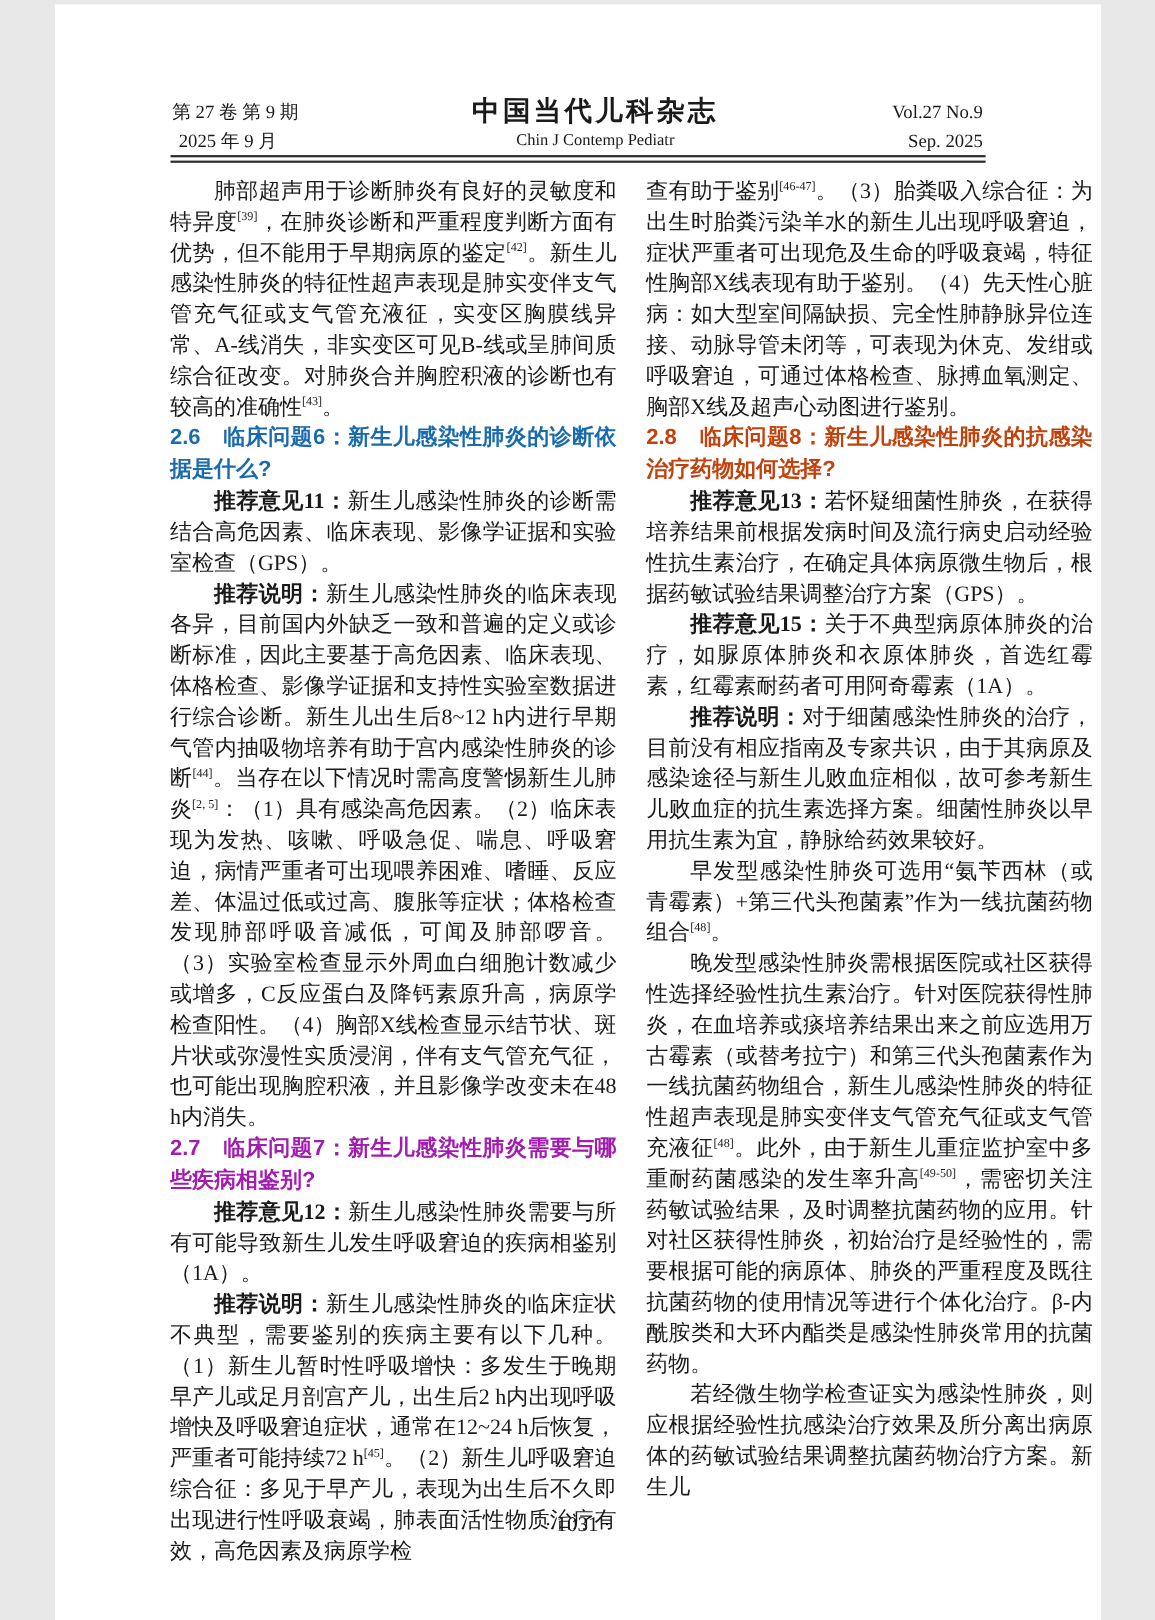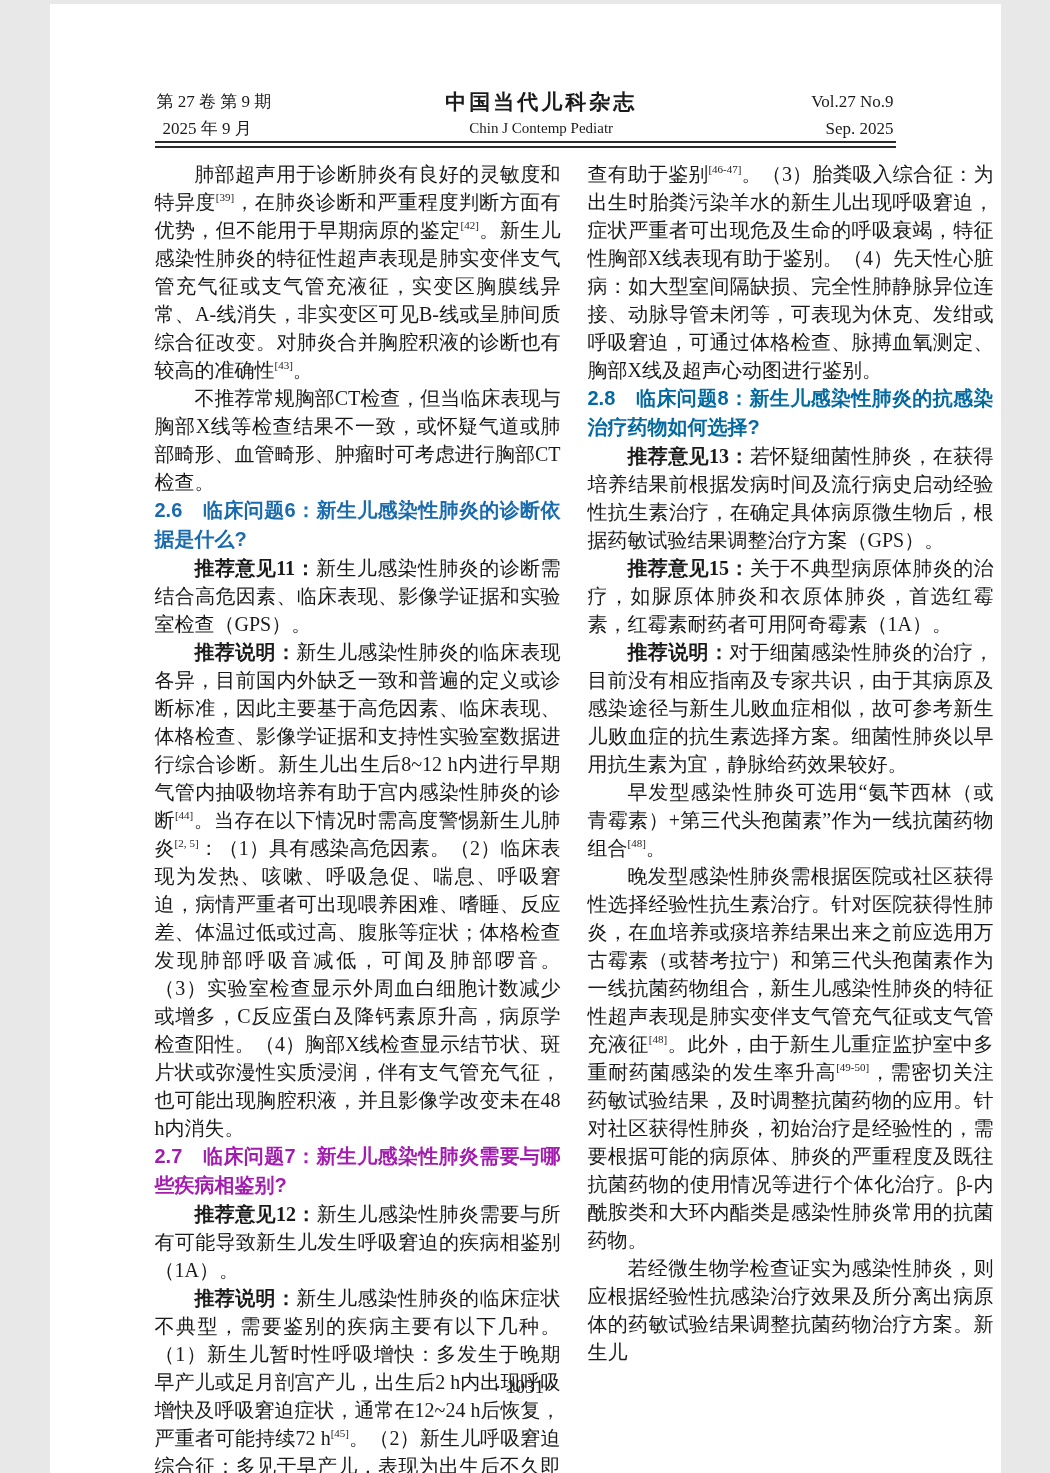--- a/index.html
+++ b/index.html
@@ -14,21 +14,21 @@
   }
   
   .header{
     position:absolute;top:84px;left:107px;right:107px;
     display:flex;justify-content:space-between;align-items:flex-start;
   }
   .h-left,.h-right{font-size:17px;line-height:27px;white-space:nowrap;}
   .h-left .l2{padding-left:6px;}
   .h-right{text-align:right;}
   .h-center{text-align:center;}
-  .h-center .title{font-size:21px;font-weight:bold;letter-spacing:3px;line-height:28px;}
+  .h-center .title{font-size:25px;font-weight:bold;letter-spacing:3px;line-height:28px;}
   .h-center .subtitle{font-size:15px;line-height:24px;}
   .rule{
     position:absolute;left:105px;right:105px;top:137px;
     height:3px;
     border-top:2px solid #2b2b2b;
     border-bottom:2px solid #2b2b2b;
   }
   
   .columns{
     position:absolute;top:156px;left:105px;width:840px;
@@ -81,31 +81,30 @@
       <div class="l1">Vol.27 No.9</div>
       <div class="l2">Sep. 2025</div>
     </div>
   </div>
 
   <div class="rule"></div>
 
   <div class="columns">
     <div class="col">
         <p class="para indent"><span>肺部超声用于诊断肺炎有良好的灵敏度和特异度</span><sup>[39]</sup><span>，在肺炎诊断和严重程度判断方面有优势，但不能用于早期病原的鉴定</span><sup>[42]</sup><span>。新生儿感染性肺炎的特征性超声表现是肺实变伴支气管充气征或支气管充液征，实变区胸膜线异常、A-线消失，非实变区可见B-线或呈肺间质综合征改变。对肺炎合并胸腔积液的诊断也有较高的准确性</span><sup>[43]</sup><span>。</span></p>
-        <p class="para indent"><span>不推荐常规胸部CT检查，但当临床表现与胸部X线等检查结果不一致，或怀疑气道或肺部畸形、血管畸形、肿瘤时可考虑进行胸部CT检查。</span></p>
         <p class="heading" style="color: rgb(26, 107, 174);"><span>2.6　临床问题6：新生儿感染性肺炎的诊断依据是什么?</span></p>
         <p class="para indent"><span class="b">推荐意见11：</span><span>新生儿感染性肺炎的诊断需结合高危因素、临床表现、影像学证据和实验室检查（GPS）。</span></p>
         <p class="para indent"><span class="b">推荐说明：</span><span>新生儿感染性肺炎的临床表现各异，目前国内外缺乏一致和普遍的定义或诊断标准，因此主要基于高危因素、临床表现、体格检查、影像学证据和支持性实验室数据进行综合诊断。新生儿出生后8~12 h内进行早期气管内抽吸物培养有助于宫内感染性肺炎的诊断</span><sup>[44]</sup><span>。当存在以下情况时需高度警惕新生儿肺炎</span><sup>[2, 5]</sup><span>：（1）具有感染高危因素。（2）临床表现为发热、咳嗽、呼吸急促、喘息、呼吸窘迫，病情严重者可出现喂养困难、嗜睡、反应差、体温过低或过高、腹胀等症状；体格检查发现肺部呼吸音减低，可闻及肺部啰音。（3）实验室检查显示外周血白细胞计数减少或增多，C反应蛋白及降钙素原升高，病原学检查阳性。（4）胸部X线检查显示结节状、斑片状或弥漫性实质浸润，伴有支气管充气征，也可能出现胸腔积液，并且影像学改变未在48 h内消失。</span></p>
         <p class="heading" style="color: #a21caf;"><span>2.7　临床问题7：新生儿感染性肺炎需要与哪些疾病相鉴别?</span></p>
         <p class="para indent"><span class="b">推荐意见12：</span><span>新生儿感染性肺炎需要与所有可能导致新生儿发生呼吸窘迫的疾病相鉴别（1A）。</span></p>
         <p class="para indent"><span class="b">推荐说明：</span><span>新生儿感染性肺炎的临床症状不典型，需要鉴别的疾病主要有以下几种。（1）新生儿暂时性呼吸增快：多发生于晚期早产儿或足月剖宫产儿，出生后2 h内出现呼吸增快及呼吸窘迫症状，通常在12~24 h后恢复，严重者可能持续72 h</span><sup>[45]</sup><span>。（2）新生儿呼吸窘迫综合征：多见于早产儿，表现为出生后不久即出现进行性呼吸衰竭，肺表面活性物质治疗有效，高危因素及病原学检</span></p>
       </div>
     <div class="col">
         <p class="para"><span>查有助于鉴别</span><sup>[46-47]</sup><span>。（3）胎粪吸入综合征：为出生时胎粪污染羊水的新生儿出现呼吸窘迫，症状严重者可出现危及生命的呼吸衰竭，特征性胸部X线表现有助于鉴别。（4）先天性心脏病：如大型室间隔缺损、完全性肺静脉异位连接、动脉导管未闭等，可表现为休克、发绀或呼吸窘迫，可通过体格检查、脉搏血氧测定、胸部X线及超声心动图进行鉴别。</span></p>
-        <p class="heading" style="color: #0369a1;"><span>2.8　临床问题8：新生儿感染性肺炎的抗感染治疗药物如何选择?</span></p>
+        <p class="heading" style="color: #c2410c;"><span>2.8　临床问题8：新生儿感染性肺炎的抗感染治疗药物如何选择?</span></p>
         <p class="para indent"><span class="b">推荐意见13：</span><span>若怀疑细菌性肺炎，在获得培养结果前根据发病时间及流行病史启动经验性抗生素治疗，在确定具体病原微生物后，根据药敏试验结果调整治疗方案（GPS）。</span></p>
         <p class="para indent"><span class="b">推荐意见15：</span><span>关于不典型病原体肺炎的治疗，如脲原体肺炎和衣原体肺炎，首选红霉素，红霉素耐药者可用阿奇霉素（1A）。</span></p>
         <p class="para indent"><span class="b">推荐说明：</span><span>对于细菌感染性肺炎的治疗，目前没有相应指南及专家共识，由于其病原及感染途径与新生儿败血症相似，故可参考新生儿败血症的抗生素选择方案。细菌性肺炎以早用抗生素为宜，静脉给药效果较好。</span></p>
         <p class="para indent"><span>早发型感染性肺炎可选用“氨苄西林（或青霉素）+第三代头孢菌素”作为一线抗菌药物组合</span><sup>[48]</sup><span>。</span></p>
         <p class="para indent"><span>晚发型感染性肺炎需根据医院或社区获得性选择经验性抗生素治疗。针对医院获得性肺炎，在血培养或痰培养结果出来之前应选用万古霉素（或替考拉宁）和第三代头孢菌素作为一线抗菌药物组合，新生儿感染性肺炎的特征性超声表现是肺实变伴支气管充气征或支气管充液征</span><sup>[48]</sup><span>。此外，由于新生儿重症监护室中多重耐药菌感染的发生率升高</span><sup>[49-50]</sup><span>，需密切关注药敏试验结果，及时调整抗菌药物的应用。针对社区获得性肺炎，初始治疗是经验性的，需要根据可能的病原体、肺炎的严重程度及既往抗菌药物的使用情况等进行个体化治疗。β-内酰胺类和大环内酯类是感染性肺炎常用的抗菌药物。</span></p>
         <p class="para indent"><span>若经微生物学检查证实为感染性肺炎，则应根据经验性抗感染治疗效果及所分离出病原体的药敏试验结果调整抗菌药物治疗方案。新生儿</span></p>
       </div>
   </div>
 
   <div class="footer">

